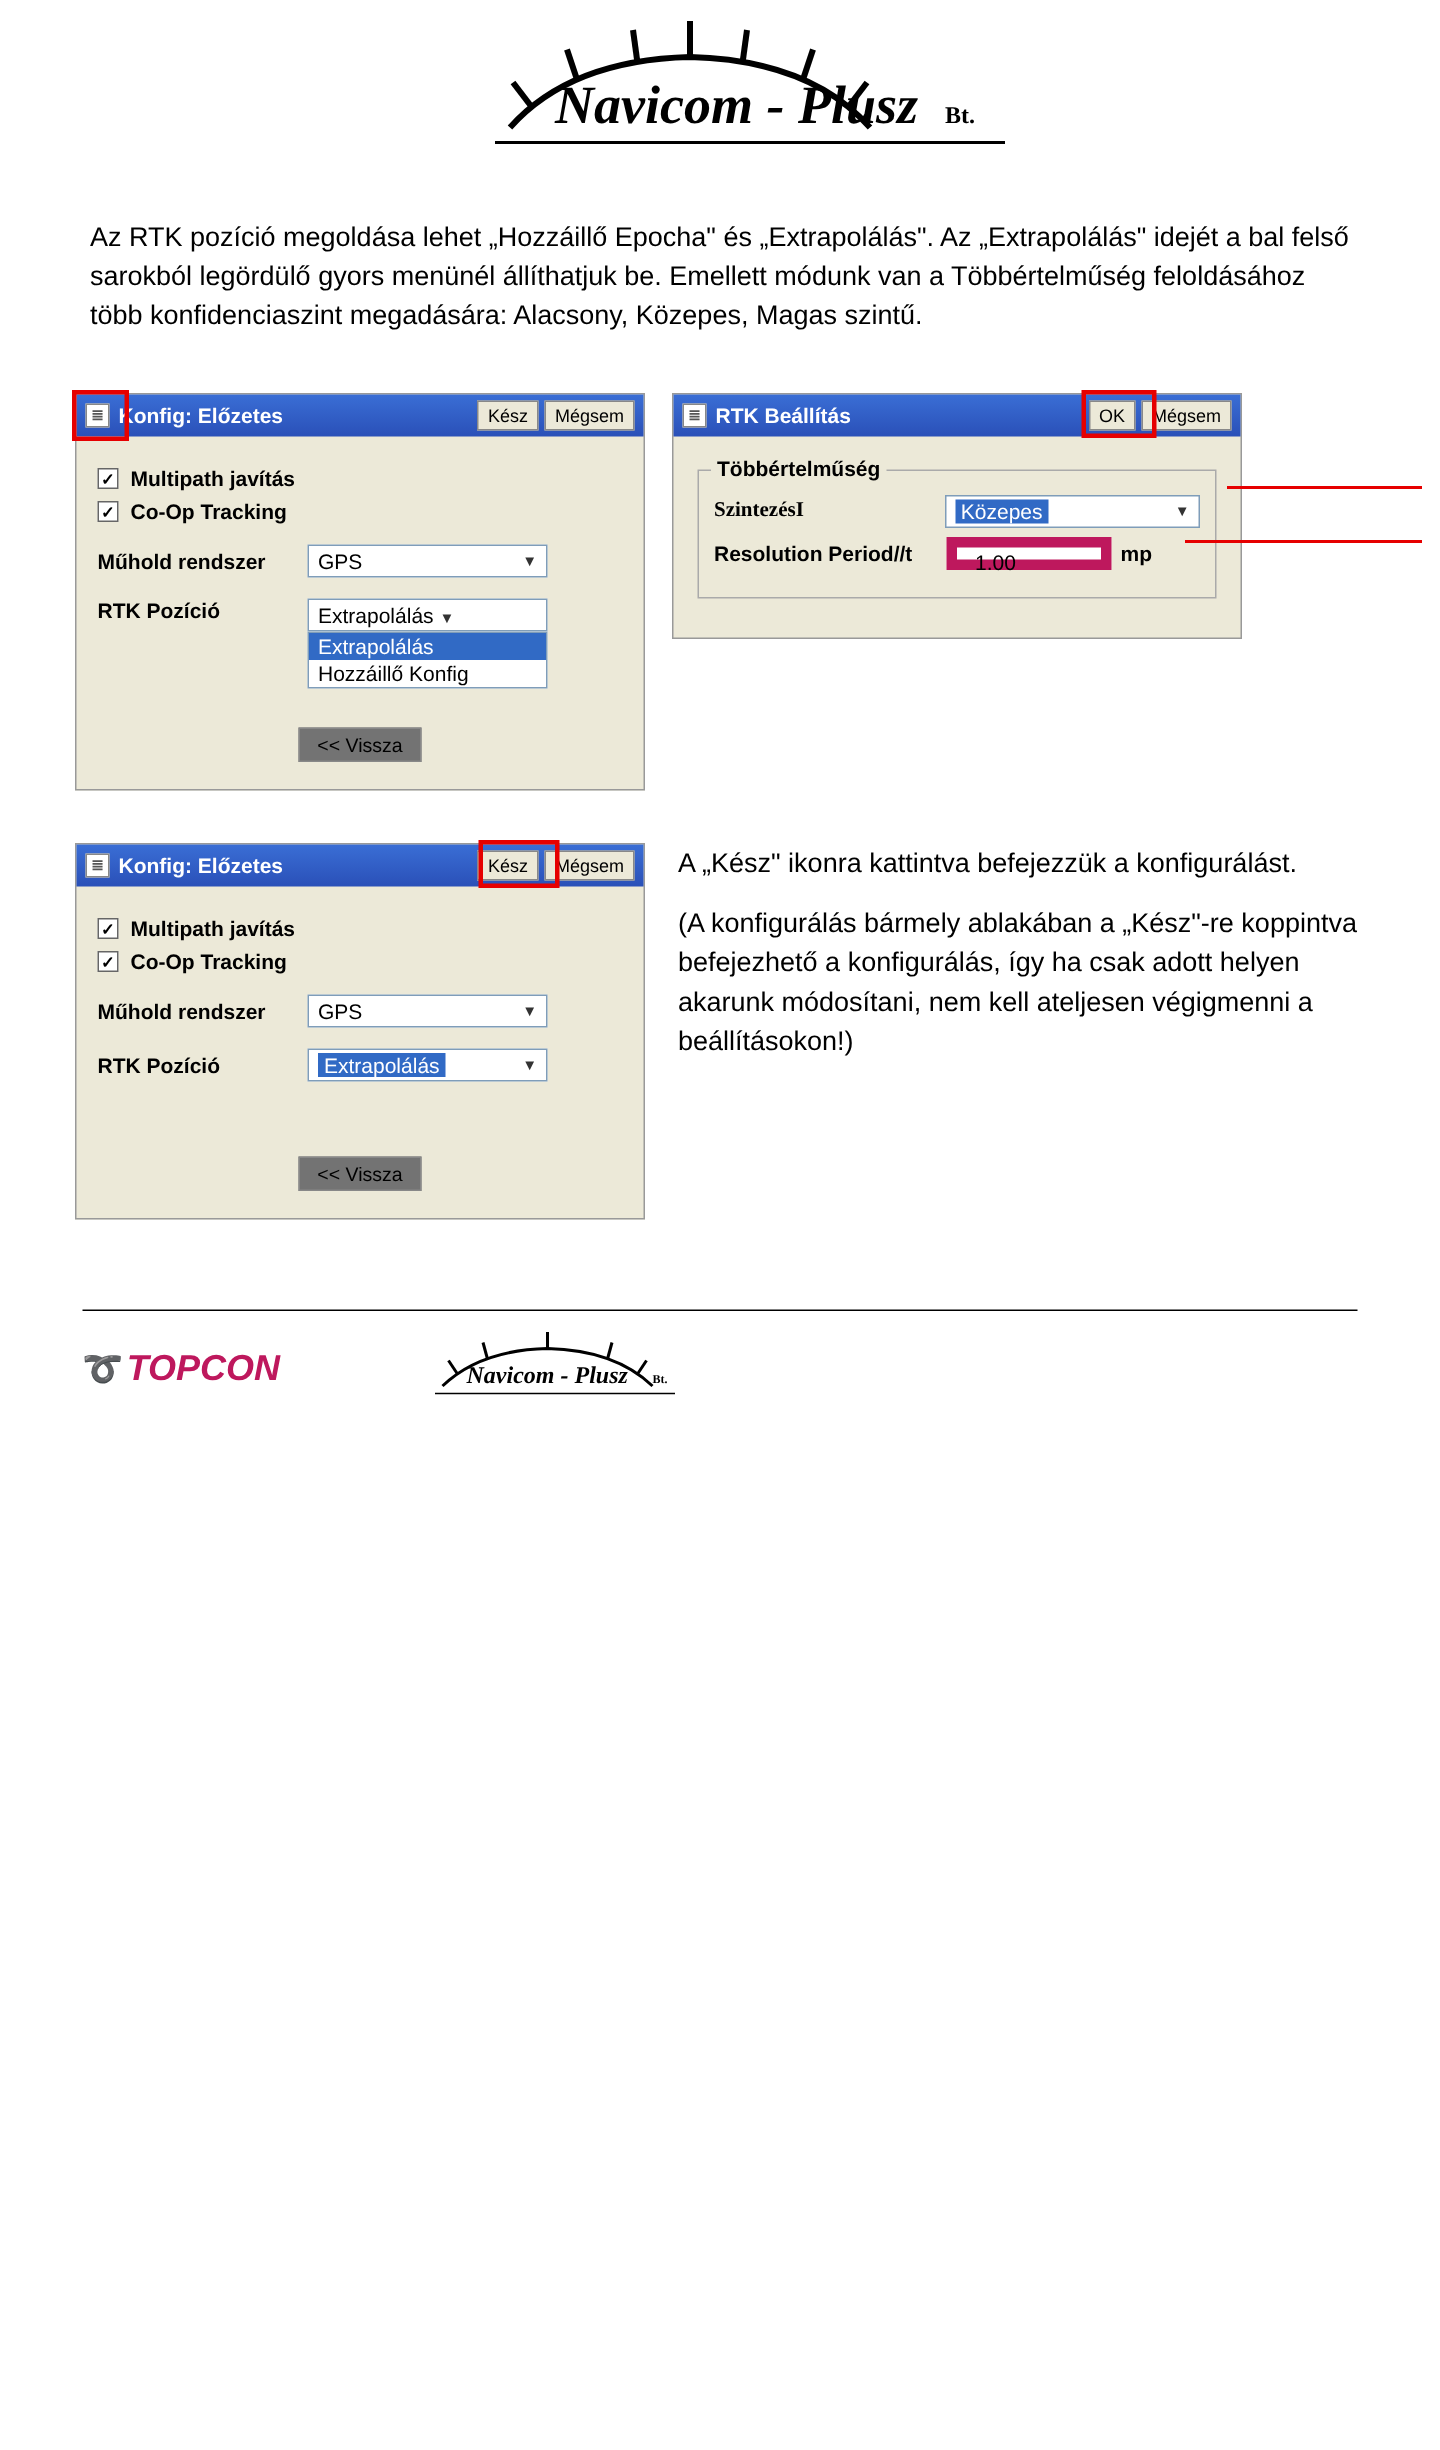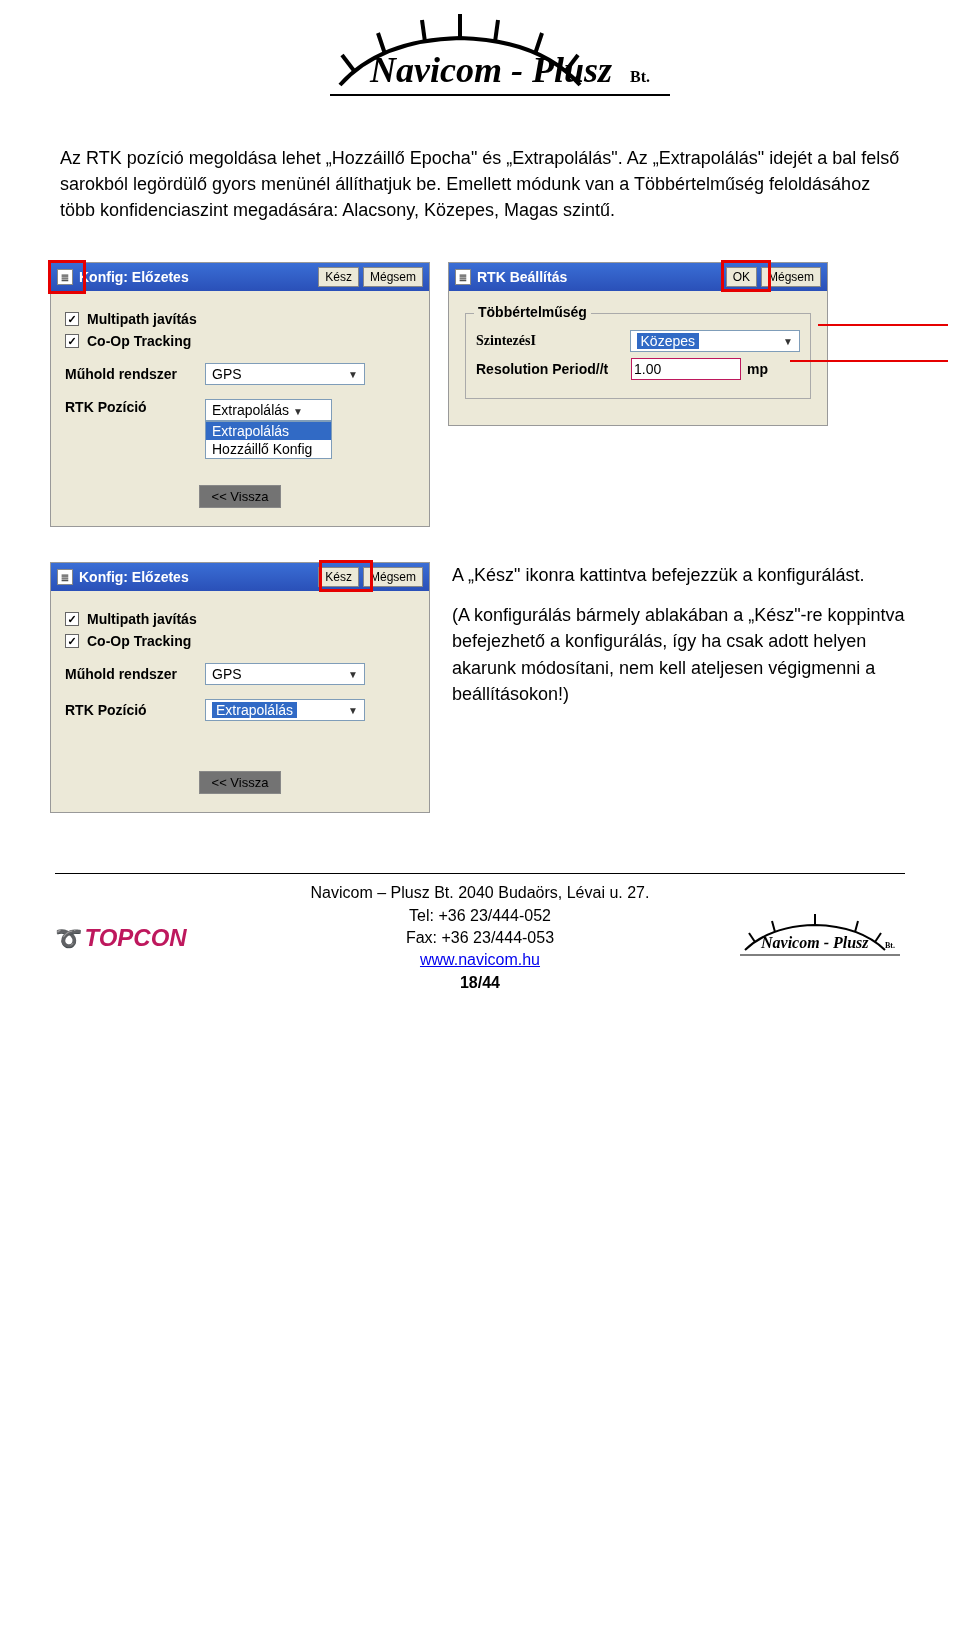--- a/index.html
+++ b/index.html
@@ -21,21 +21,21 @@
   .dropdown { background:#fff; border:1px solid #7f9db9; display:flex; align-items:center; justify-content:space-between; padding:2px 6px; height:22px; font-weight:normal; }
   .dropdown-arrow { font-size:10px; color:#333; }
   .dropdown-open { display:block; }
   .listbox { background:#fff; border:1px solid #7f9db9; margin-top:0; }
   .listbox-item { padding:1px 6px; }
   .listbox-item.sel { background:#316ac5; color:#fff; }
   .back-btn-row { text-align:center; margin-top:26px; }
   .back-btn { background:#737373; border:1px solid #888; padding:3px 12px; font-size:13px; cursor:pointer; }
   .groupbox { border:1px solid #aaa; margin:8px 2px; padding:10px 10px 12px 10px; position: relative; }
   .groupbox-title { position:absolute; top:-10px; left:8px; background:#ece9d8; padding:0 4px; font-weight:bold; font-size:14px; }
-  .textfield { background:#fff; border:1px solid #be185d; padding:2px 2px; height:22px; font-weight:normal; }
+  .textfield { background:#fff; border:7px solid #be185d; padding:2px 12px; height:22px; font-weight:normal; }
   .unit { margin-left:6px; font-weight:bold; }
   .red-box { position:absolute; border:3px solid #e60000; pointer-events:none; }
   .red-line { position:absolute; height:0; border-top:2px solid #e60000; pointer-events:none; }
   .section3 { display:flex; gap: 22px; margin: 0 10px 50px 10px; align-items: flex-start; }
   .side-text { flex:1; font-size:18px; line-height:1.45; margin-top:0; }
   .side-text p { margin-bottom:14px; }
   .footer { border-top:1px solid #000; margin: 60px 15px 0 15px; padding-top:8px; display:flex; align-items:center; }
   .footer-left { width: 200px; }
   .footer-center { flex:1; text-align:center; font-size:16px; line-height:1.4; }
   .footer-center a { color:#0000ee; text-decoration:underline; }
@@ -88,21 +88,21 @@
         </div>
         <div class="form-row" style="margin-top:14px;">
           <span class="form-label">Műhold rendszer</span>
           <div class="dropdown" style="width:160px;">
             <span>GPS</span>
             <span class="dropdown-arrow">▼</span>
           </div>
         </div>
         <div class="form-row" style="margin-top:14px; align-items:flex-start;">
           <span class="form-label">RTK Pozíció</span>
-          <div style="width:127px;">
+          <div style="width:160px;">
             <div class="dropdown dropdown-open">
               <span>Extrapolálás</span>
               <span class="dropdown-arrow">▼</span>
             </div>
             <div class="listbox">
               <div class="listbox-item sel">Extrapolálás</div>
               <div class="listbox-item">Hozzáillő Konfig</div>
             </div>
           </div>
         </div>
@@ -187,27 +187,20 @@
     <div class="side-text">
       <p>A „Kész" ikonra kattintva befejezzük a konfigurálást.</p>
       <p>(A konfigurálás bármely ablakában a „Kész"-re koppintva befejezhető a konfigurálás, így ha csak adott helyen akarunk módosítani, nem kell ateljesen végigmenni a beállításokon!)</p>
     </div>
   </div>
 
   <div class="footer">
     <div class="footer-left">
       <span class="topcon-swoosh">➰</span>
       <span class="topcon-logo">TOPCON</span>
-    </div>
-    <div class="footer-center">
-      <div>Navicom – Plusz Bt. 2040 Budaörs, Lévai u. 27.</div>
-      <div>Tel: +36 23/444-052</div>
-      <div>Fax: +36 23/444-053</div>
-      <div><a href="#">www.navicom.hu</a></div>
-      <div style="font-weight:bold;">18/44</div>
     </div>
     <div class="footer-right">
       <svg width="180" height="56" viewBox="0 0 180 56">
         <g stroke="#000" stroke-width="2" fill="none">
           <path d="M 20 42 Q 45 18 90 17 Q 135 18 160 42"></path>
           <line x1="30" y1="34" x2="24" y2="25"></line>
           <line x1="50" y1="24" x2="47" y2="13"></line>
           <line x1="90" y1="17" x2="90" y2="6"></line>
           <line x1="130" y1="24" x2="133" y2="13"></line>
           <line x1="150" y1="34" x2="156" y2="25"></line>

